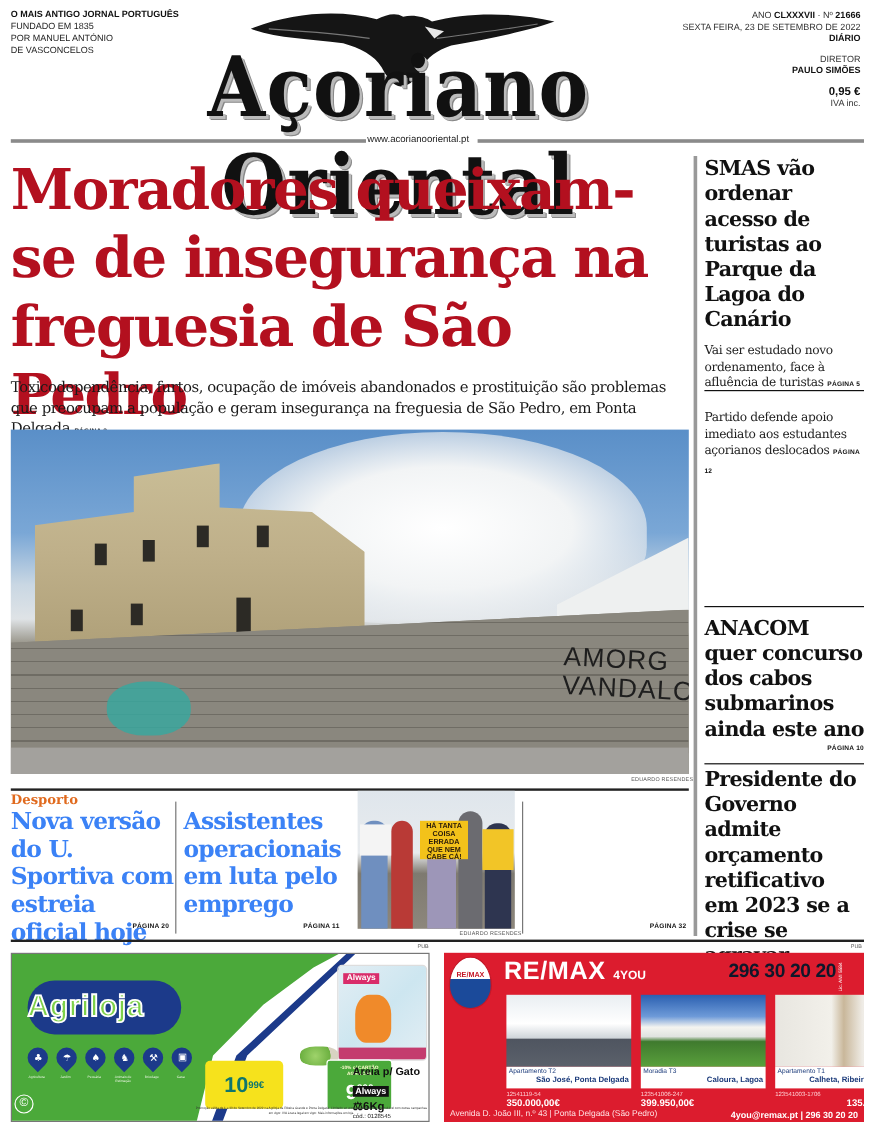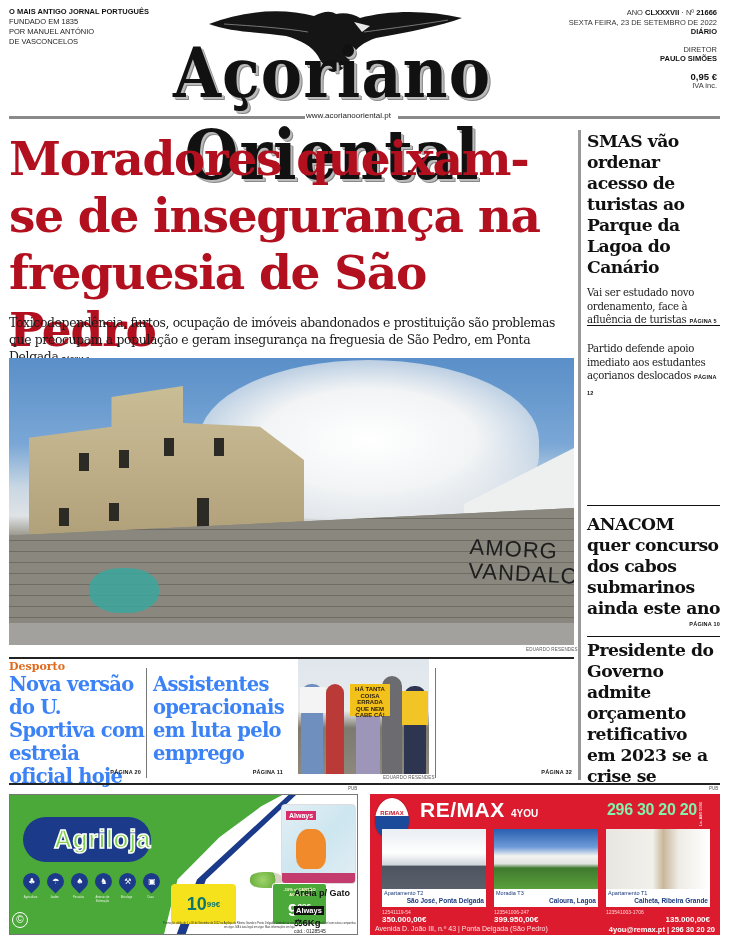--- a/index.html
+++ b/index.html
@@ -68,21 +68,21 @@
   .sign { position: absolute; background: #f3c21a; color: #2a1c0a; font-family: "Liberation Sans", sans-serif; font-weight: bold; font-size: 6px; line-height: 6.5px; text-align: center; padding: 2px 1px; }
 
   
   .ad-tag { position: absolute; top: 786px; font-family: "Liberation Sans", sans-serif; font-size: 4.5px; color: #555; }
   .ad-agri { position: absolute; left: 9px; top: 794px; width: 349px; height: 141px; background: #ffffff; border: 1px solid #777; overflow: hidden; }
   .ad-agri .green { position: absolute; left: 0; top: 0; width: 349px; height: 141px; background: #4ba93a;
     clip-path: polygon(0 0, 78% 0, 72% 8%, 60% 30%, 48% 60%, 44% 100%, 0 100%); }
   .ad-agri .wave { position: absolute; left: 136px; top: 0; width: 150px; height: 141px; background: #1c3a8a;
     clip-path: polygon(95% 0, 100% 0, 40% 60%, 26% 100%, 20% 100%, 34% 60%); }
   .agri-logo { position: absolute; left: 13px; top: 22px; width: 128px; height: 45px; border-radius: 24px; background: #1c3a8a;
-    display: flex; align-items: center; justify-content: flex-end; }
+    display: flex; align-items: center; justify-content: flex-start; }
   .agri-logo span { font-family: "Liberation Sans", sans-serif; font-weight: bold; font-size: 25px; color: #7ed14a; -webkit-text-stroke: 1.5px #ffffff; letter-spacing: 0.5px; }
   .agri-icons { position: absolute; left: 13px; top: 78px; display: flex; gap: 7px; }
   .agri-icon { width: 17px; height: 17px; border-radius: 50% 50% 50% 0; transform: rotate(-45deg); background: #1c3a8a; display: flex; align-items: center; justify-content: center; }
   .agri-icon i { transform: rotate(45deg); font-style: normal; color: #fff; font-size: 8px; line-height: 8px; }
   .agri-icon-labels { position: absolute; left: 10px; top: 100px; display: flex; gap: 3px; }
   .agri-icon-labels span { width: 21px; text-align: center; font-family: "Liberation Sans", sans-serif; font-size: 2.8px; color: #e8f4e0; }
   .agri-copy { position: absolute; left: 2px; top: 117px; width: 16px; height: 16px; border: 1.5px solid #fff; border-radius: 50%; color: #fff;
     font-family: "Liberation Sans", sans-serif; font-size: 10px; line-height: 13px; text-align: center; }
   .price-yellow { position: absolute; left: 161px; top: 89px; width: 65px; height: 40px; background: #f6e21c; border-radius: 4px;
     display: flex; align-items: center; justify-content: center; font-family: "Liberation Sans", sans-serif; font-weight: bold; color: #0f766e; font-size: 18px; }
@@ -103,23 +103,23 @@
   .product-text .weight { font-size: 9.5px; font-weight: bold; line-height: 11px; }
   .product-text .code { font-size: 5px; line-height: 7px; color: #222; }
   .agri-fine { position: absolute; left: 152px; top: 127px; width: 195px; font-family: "Liberation Sans", sans-serif; font-size: 2.6px; line-height: 3.6px; color: #333; text-align: center; }
 
   .ad-remax { position: absolute; left: 370px; top: 794px; width: 350px; height: 141px; background: #dc1c2e; overflow: hidden; }
   .remax-balloon { position: absolute; left: 4px; top: 3px; width: 36px; height: 44px; border-radius: 50% 50% 50% 50% / 55% 55% 45% 45%;
     background: linear-gradient(180deg, #ffffff 0%, #ffffff 42%, #1b4a9a 42%, #1b4a9a 100%); border: 1.5px solid #c41828; }
   .remax-balloon span { position: absolute; left: 0; top: 12px; width: 100%; text-align: center; font-family: "Liberation Sans", sans-serif; font-weight: bold; font-size: 6px; color: #c41828; }
   .remax-brand { position: absolute; left: 50px; top: 4px; font-family: "Liberation Sans", sans-serif; font-weight: bold; font-size: 21px; color: #fff; letter-spacing: 0.5px; }
   .remax-brand small { font-size: 10px; letter-spacing: 0; }
-  .remax-phone { position: absolute; left: 237px; top: 7px; font-family: "Liberation Sans", sans-serif; font-weight: bold; font-size: 16px; color: #86efac; letter-spacing: -0.3px; }
+  .remax-phone { position: absolute; left: 237px; top: 7px; font-family: "Liberation Sans", sans-serif; font-weight: bold; font-size: 16px; color: #0f172a; letter-spacing: -0.3px; }
   .remax-lic { position: absolute; left: 328px; top: 8px; font-family: "Liberation Sans", sans-serif; font-size: 4px; color: #fff; writing-mode: vertical-rl; transform: rotate(180deg); }
-  .listing { position: absolute; top: 35px; width: 104px; }
+  .listing { position: absolute; top: 35px; width: 104px; margin-left: 40px; }
   .listing .photo { width: 104px; height: 60px; }
   .listing .caption { background: #fff; width: 104px; height: 18px; position: relative; font-family: "Liberation Sans", sans-serif; }
   .listing .caption .type { position: absolute; left: 2px; top: 1px; font-size: 5.5px; color: #1b3a7a; }
   .listing .caption .loc { position: absolute; right: 2px; top: 8px; font-size: 6.5px; font-weight: bold; color: #1b3a7a; }
   .listing .ref { font-family: "Liberation Sans", sans-serif; font-size: 5px; color: #ffd0d4; margin-top: 2px; line-height: 6px; }
   .listing .price { font-family: "Liberation Sans", sans-serif; font-size: 8px; font-weight: bold; color: #fff; line-height: 9px; }
   .listing .price.right { text-align: right; }
   .remax-footer { position: absolute; left: 5px; top: 131px; width: 340px; font-family: "Liberation Sans", sans-serif; font-size: 7px; color: #fff; display: flex; justify-content: space-between; }
   .remax-footer .addr { color: #ffe0e3; }
   .remax-footer .contact { font-weight: bold; font-size: 7.5px; }

